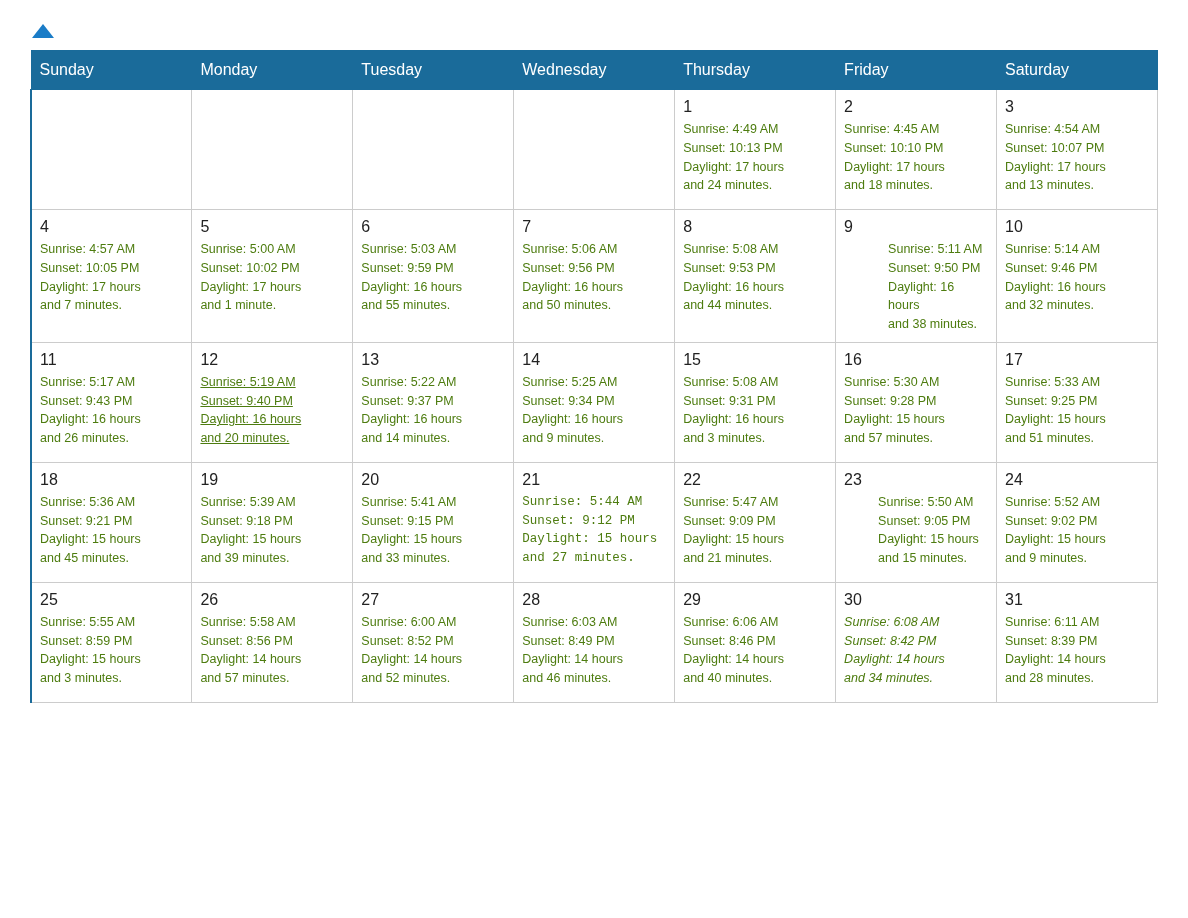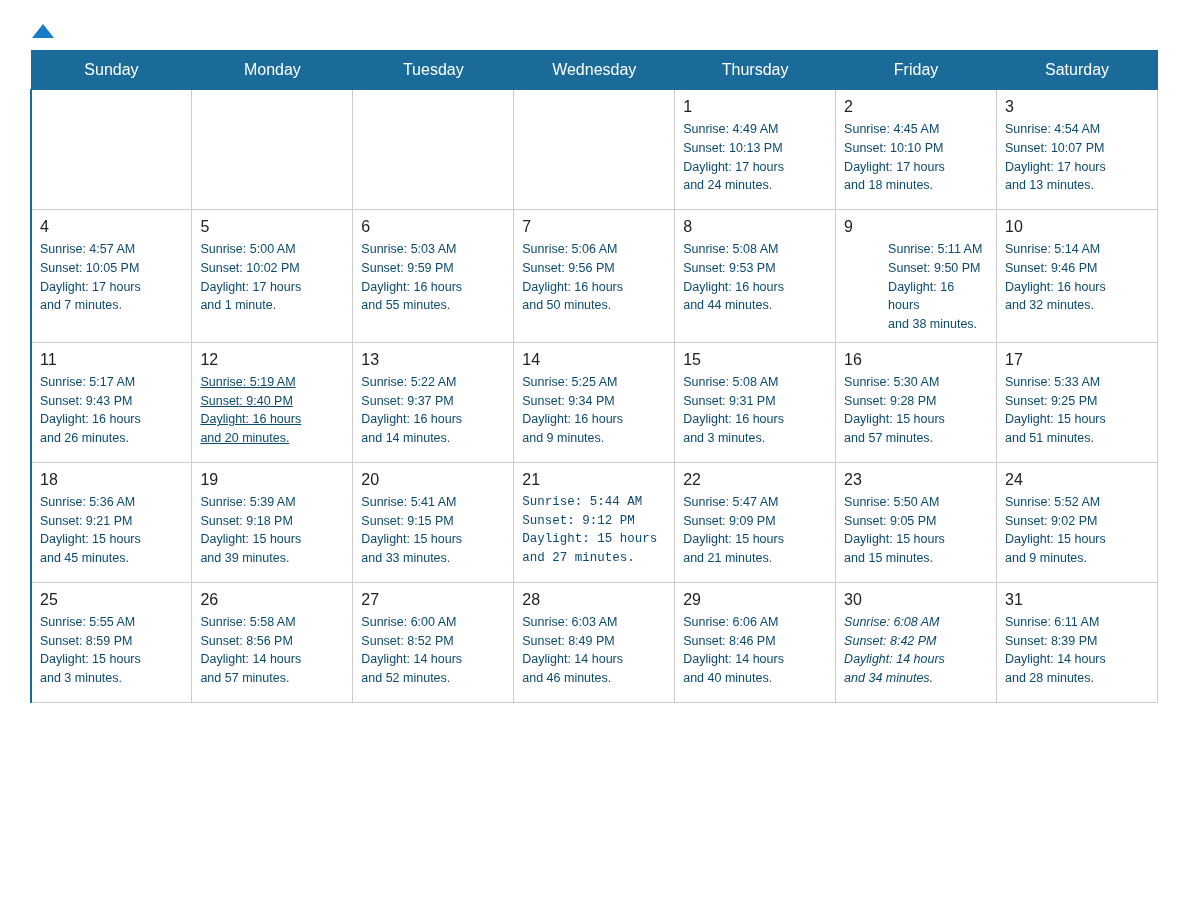--- a/index.html
+++ b/index.html
@@ -51,42 +51,42 @@
       width: 100%;
       border-collapse: collapse;
       table-layout: fixed;
     }
     thead th {
       background-color: #1a6b9a;
       color: #fff;
       padding: 10px 8px;
       font-size: 16px;
       font-weight: normal;
-      text-align: center;
+      text-align: left;
       border: 1px solid #1a6b9a;
     }
     tbody td {
       border: 1px solid #ccc;
       vertical-align: top;
       padding: 8px;
       font-size: 13px;
       color: #333;
       height: 120px;
     }
     .day-number {
       font-size: 16px;
       font-weight: normal;
       color: #222;
       display: block;
       margin-bottom: 4px;
     }
     .day-info {
       font-size: 12.5px;
       line-height: 1.5;
-      color: #0c4a6e;
+      color: #4d7c0f;
     }
     tbody tr td:first-child {
       border-left: 2px solid #1a6b9a;
     }
     .empty-cell {
       background: #fff;
     }
   </style>
 </head>
 <body>
@@ -284,21 +284,21 @@
         </td>
         <td>
           <span class="day-number">22</span>
           <div class="day-info" style="white-space: pre-line;">Sunrise: 5:47 AM
 Sunset: 9:09 PM
 Daylight: 15 hours
 and 21 minutes.</div>
         </td>
         <td>
           <span class="day-number">23</span>
-          <div class="day-info" style="white-space: pre-line;">Sunrise: 5:50 AM
+          <div class="day-info" style="white-space: pre-line; margin-left: 34px;">Sunrise: 5:50 AM
 Sunset: 9:05 PM
 Daylight: 15 hours
 and 15 minutes.</div>
         </td>
         <td>
           <span class="day-number">24</span>
           <div class="day-info" style="white-space: pre-line;">Sunrise: 5:52 AM
 Sunset: 9:02 PM
 Daylight: 15 hours
 and 9 minutes.</div>

